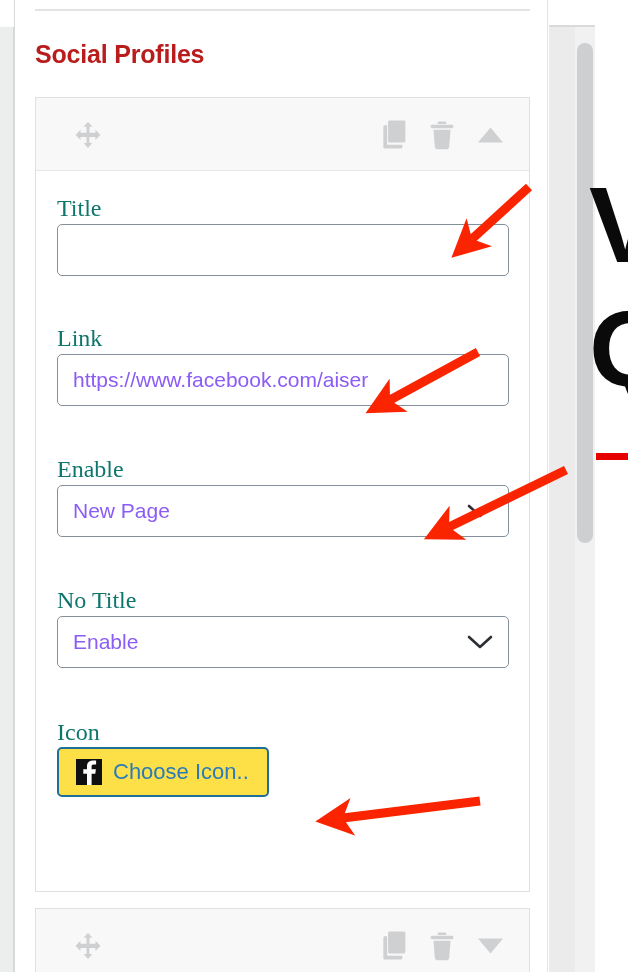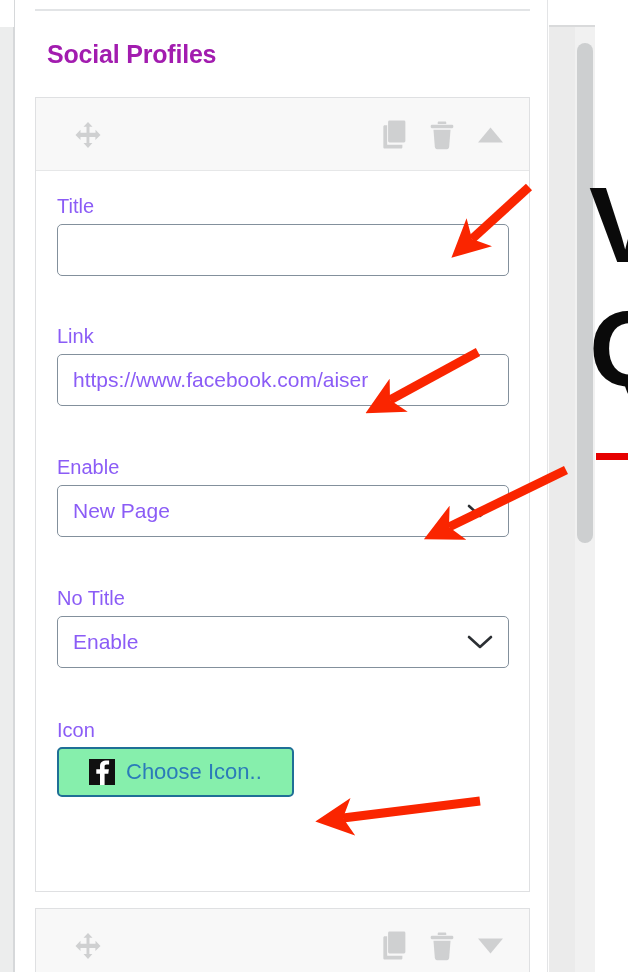--- a/index.html
+++ b/index.html
@@ -68,24 +68,23 @@
     height: 2px;
     background: #e2e4e6;
   }
 
   .panel-heading {
     position: absolute;
     left: 19px;
     top: 40px;
     font-size: 25px;
     font-weight: bold;
-    color: #a21caf;
+    color: #b91c1c;
     letter-spacing: -0.2px;
     white-space: nowrap;
-    margin-left: 12px;
   }
 
   
   .repeater-item {
     position: absolute;
     left: 19px;
     width: 495px;
     box-sizing: border-box;
     border: 1px solid #dfe0e2;
     background: #ffffff;
@@ -126,24 +125,25 @@
   
   .item-body {
     position: relative;
     padding: 0;
     height: 720px;
   }
 
   .field-label {
     position: absolute;
     left: 21px;
-    font-size: 20px;
-    color: #8b5cf6;
+    font-size: 24px;
+    color: #0f766e;
     font-weight: normal;
     white-space: nowrap;
+    font-family: Liberation Serif, serif;
   }
 
   .field-control {
     position: absolute;
     left: 21px;
     width: 452px;
     box-sizing: border-box;
     background: #ffffff;
     border: 1px solid #83909c;
     border-radius: 5px;
@@ -191,27 +191,27 @@
   .sel-nofollow{ top: 445px; }
   .lbl-icon    { top: 548px; }
 
   .icon-picker {
     position: absolute;
     left: 21px;
     top: 576px;
     height: 50px;
     min-width: 212px;
     box-sizing: border-box;
-    background: #86efac;
+    background: #fde047;
     border: 2px solid #1f6f96;
     border-radius: 5px;
     display: flex;
     align-items: center;
     gap: 11px;
-    padding: 0 30px;
+    padding: 0 17px;
     cursor: pointer;
   }
   .fb-badge {
     width: 26px;
     height: 26px;
     background: #101010;
     display: inline-flex;
     align-items: center;
     justify-content: center;
     flex: 0 0 auto;

